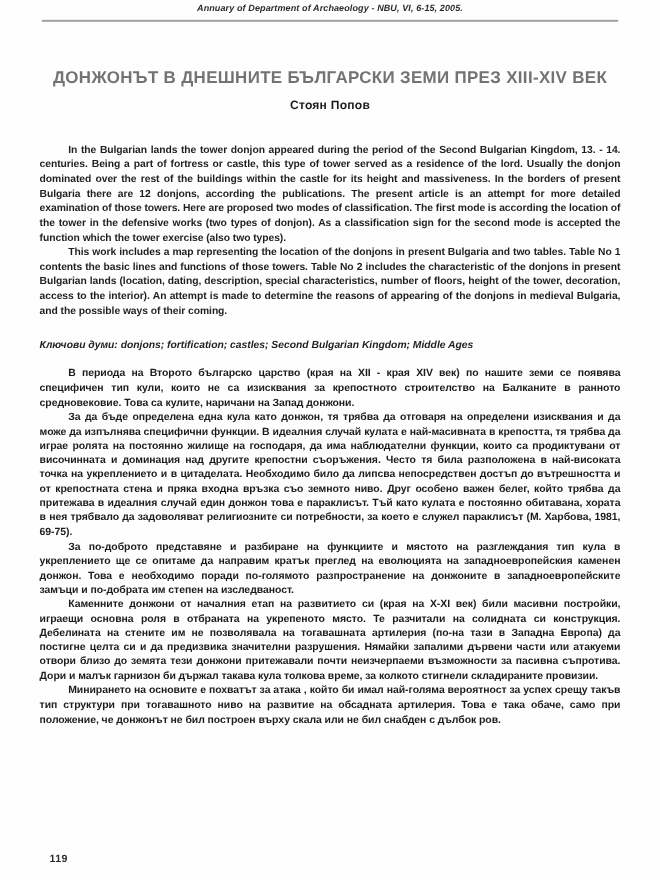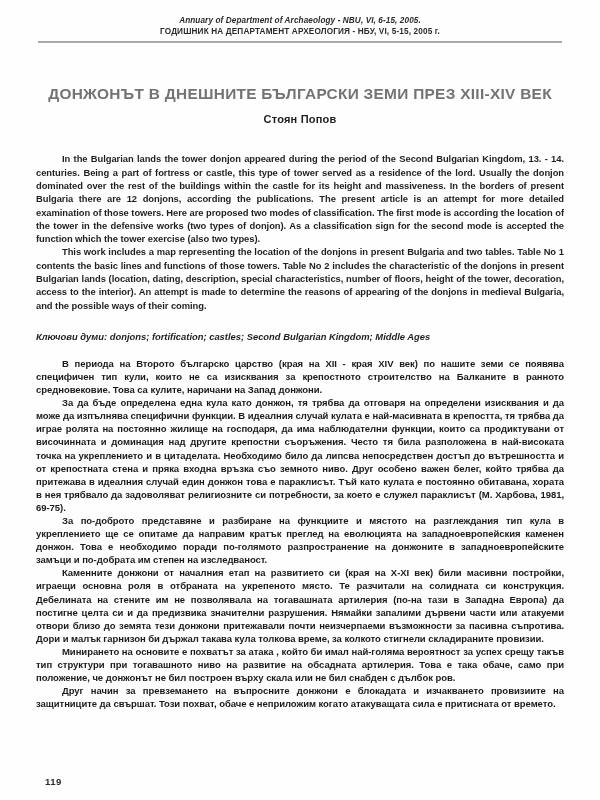--- a/index.html
+++ b/index.html
@@ -21,21 +21,21 @@
     background: #fefefe;
     padding: 0;
   }
   
   .running-head {
     text-align: center;
     font-size: 8.2px;
     line-height: 10.5px;
     font-weight: bold;
     color: #2b2b2b;
-    padding-top: 16px;
+    padding-top: 3px;
     letter-spacing: 0.1px;
   }
   .running-head .line1 { font-style: italic; font-weight: bold; }
   .running-head .line2 { font-weight: bold; letter-spacing: 0.15px; }
   .head-rule {
     margin: 4px 38px 0 38px;
     height: 2px;
     background: linear-gradient(to bottom, #b9b9b9 0%, #8f8f8f 50%, #cfcfcf 100%);
   }
   
@@ -102,21 +102,20 @@
     margin-left: 45px;
   }
 </style>
 </head>
 <body>
 
 <div class="page">
 
   <div class="running-head">
     <div class="line1">Annuary of Department of Archaeology - NBU, VI, 6-15, 2005.</div>
-    <div class="line2">ГОДИШНИК НА ДЕПАРТАМЕНТ АРХЕОЛОГИЯ - НБУ, VI, 5-15, 2005 г.</div>
   </div>
   <div class="head-rule"></div>
 
   <h1 class="title">ДОНЖОНЪТ В ДНЕШНИТЕ БЪЛГАРСКИ ЗЕМИ ПРЕЗ XIII-XIV ВЕК</h1>
   <div class="author">Стоян Попов</div>
 
   <div class="abstract">
     <p>In the Bulgarian lands the tower donjon appeared during the period of the Second Bulgarian Kingdom, 13. - 14. centuries. Being a part of fortress or castle, this type of tower served as a residence of the lord. Usually the donjon dominated over the rest of the buildings within the castle for its height and massiveness. In the borders of present Bulgaria there are 12 donjons, according the publications. The present article is an attempt for more detailed examination of those towers. Here are proposed two modes of classification. The first mode is according the location of the tower in the defensive works (two types of donjon). As a classification sign for the second mode is accepted the function which the tower exercise (also two types).</p>
     <p>This work includes a map representing the location of the donjons in present Bulgaria and two tables. Table No 1 contents the basic lines and functions of those towers. Table No 2 includes the characteristic of the donjons in present Bulgarian lands (location, dating, description, special characteristics, number of floors, height of the tower, decoration, access to the interior). An attempt is made to determine the reasons of appearing of the donjons in medieval Bulgaria, and the possible ways of their coming.</p>
   </div>
@@ -124,18 +123,17 @@
   <div class="keywords">
     <span class="kw-label">Ключови думи:</span><span> donjons; fortification; castles; Second Bulgarian Kingdom; Middle Ages</span>
   </div>
 
   <div class="body-text">
     <p>В периода на Второто българско царство (края на XII - края XIV век) по нашите земи се появява специфичен тип кули, които не са изисквания за крепостното строителство на Балканите в ранното средновековие. Това са кулите, наричани на Запад донжони.</p>
     <p>За да бъде определена една кула като донжон, тя трябва да отговаря на определени изисквания и да може да изпълнява специфични функции. В идеалния случай кулата е най-масивната в крепостта, тя трябва да играе ролята на постоянно жилище на господаря, да има наблюдателни функции, които са продиктувани от височинната и доминация над другите крепостни съоръжения. Често тя била разположена в най-високата точка на укреплението и в цитаделата. Необходимо било да липсва непосредствен достъп до вътрешността и от крепостната стена и пряка входна връзка съо земното ниво. Друг особено важен белег, който трябва да притежава в идеалния случай един донжон това е параклисът. Тъй като кулата е постоянно обитавана, хората в нея трябвало да задоволяват религиозните си потребности, за което е служел параклисът (М. Харбова, 1981, 69-75).</p>
     <p>За по-доброто представяне и разбиране на функциите и мястото на разглеждания тип кула в укреплението ще се опитаме да направим кратък преглед на еволюцията на западноевропейския каменен донжон. Това е необходимо поради по-голямото разпространение на донжоните в западноевропейските замъци и по-добрата им степен на изследваност.</p>
     <p>Каменните донжони от началния етап на развитието си (края на X-XI век) били масивни постройки, играещи основна роля в отбраната на укрепеното място. Те разчитали на солидната си конструкция. Дебелината на стените им не позволявала на тогавашната артилерия (по-на тази в Западна Европа) да постигне целта си и да предизвика значителни разрушения. Нямайки запалими дървени части или атакуеми отвори близо до земята тези донжони притежавали почти неизчерпаеми възможности за пасивна съпротива. Дори и малък гарнизон би държал такава кула толкова време, за колкото стигнели складираните провизии.</p>
     <p>Минирането на основите е похватът за атака , който би имал най-голяма вероятност за успех срещу такъв тип структури при тогавашното ниво на развитие на обсадната артилерия. Това е така обаче, само при положение, че донжонът не бил построен върху скала или не бил снабден с дълбок ров.</p>
-    <p>Друг начин за превземането на въпросните донжони е блокадата и изчакването провизиите на защитниците да свършат. Този похват, обаче е неприложим когато атакуващата сила е притисната от времето.</p>
   </div>
 
   <div class="page-number">119</div>
 
 </div>
 
 </body></html>

